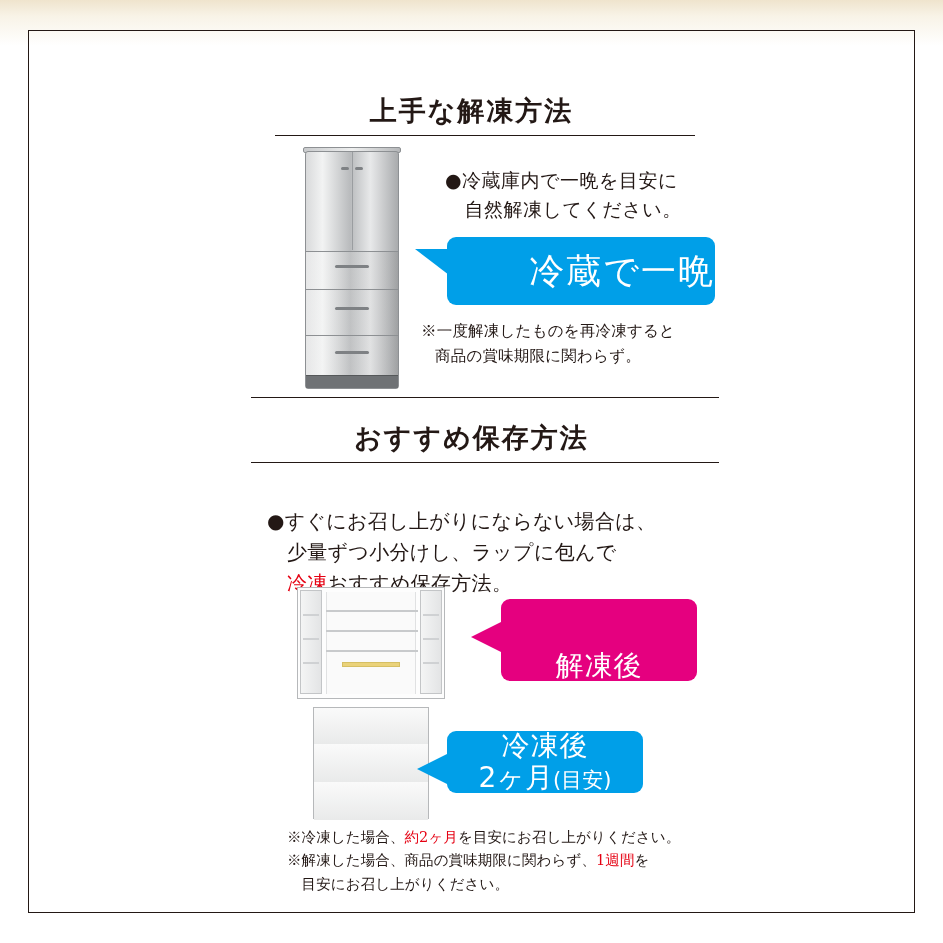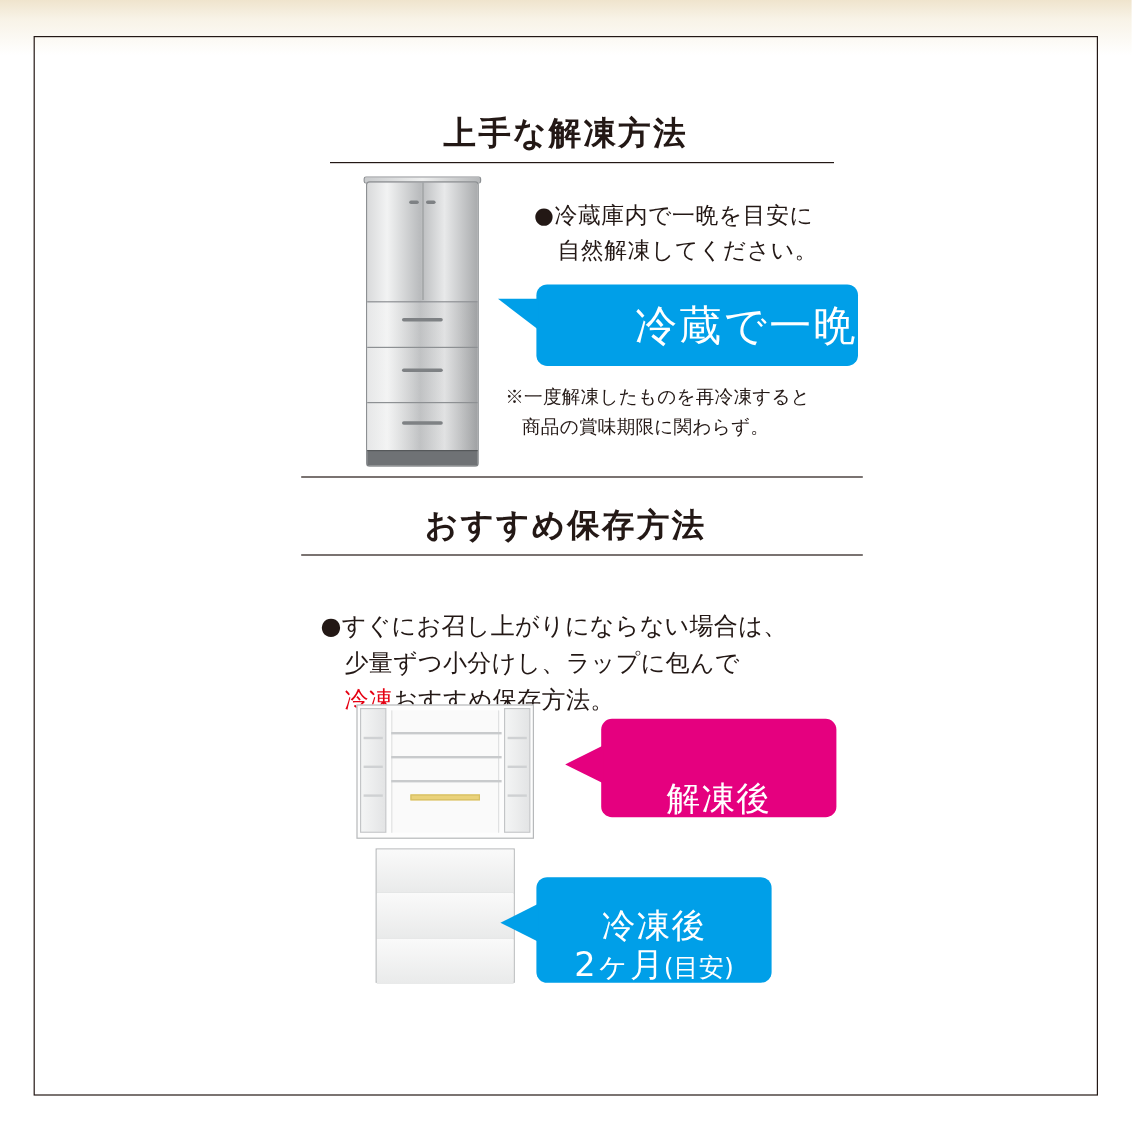--- a/index.html
+++ b/index.html
@@ -151,21 +151,21 @@
     top: 22px;
     border-top: 16px solid transparent;
     border-bottom: 16px solid transparent;
     border-right: 32px solid #e5007f;
   }
 
   #bubble-frozen {
     left: 418px;
     top: 700px;
     width: 196px;
-    height: 88px;
+    height: 62px;
     background: #009fe8;
     border-radius: 9px;
     flex-direction: column;
     line-height: 1.12;
   }
   #bubble-frozen .l1 { font-size: 28px; letter-spacing: 1px; }
   #bubble-frozen .l2 { font-size: 28px; letter-spacing: 0px; }
   #bubble-frozen .l2 .small { font-size: 21px; }
   #bubble-frozen .tail {
     left: -30px;
@@ -389,15 +389,20 @@
       <span class="tail"></span>
       <span class="l1">解凍後</span>
     </div>
 
     <div class="bubble" id="bubble-frozen">
       <span class="tail"></span>
       <span class="l1">冷凍後</span>
       <span class="l2"><span>2ヶ月</span><span class="small">(目安)</span></span>
     </div>
 
+    <div class="body-text" id="footnotes">
+      <div><span>※冷凍した場合、</span><span class="red">約2ヶ月</span><span>を目安にお召し上がりください。</span></div>
+      <div><span>※解凍した場合、商品の賞味期限に関わらず、</span><span class="red">1週間</span><span>を</span></div>
+      <div><span>　目安にお召し上がりください。</span></div>
+    </div>
 
   </div>
 </div>
 
 </body></html>

